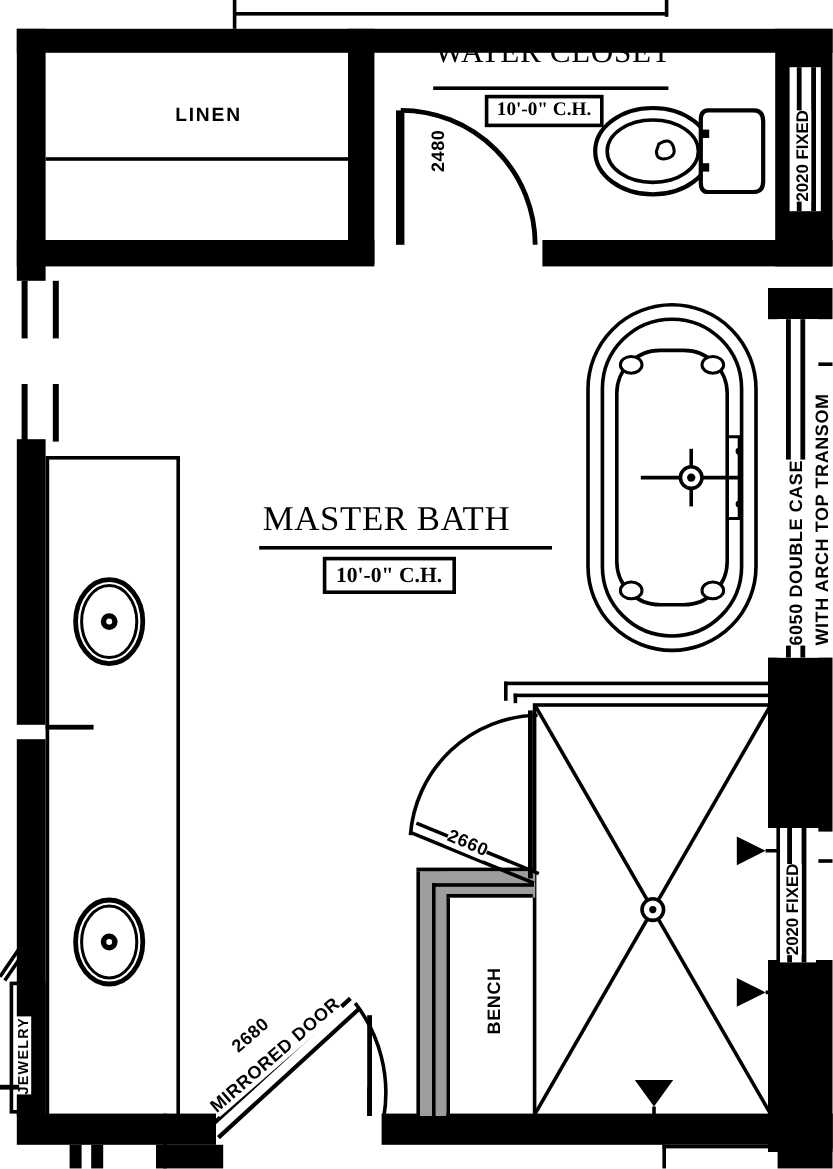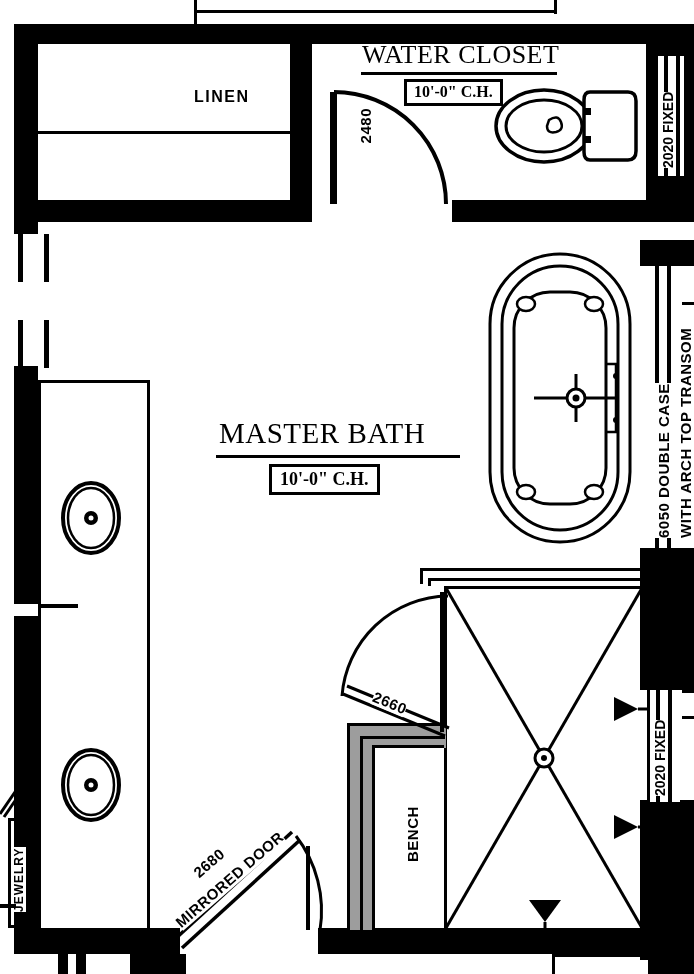--- a/index.html
+++ b/index.html
@@ -103,23 +103,23 @@
   <div class="thin" style="left:196px;top:10px;width:360px;height:3px;"></div>
   <div class="thin" style="left:554px;top:0px;width:3px;height:14px;"></div>
 
   <div class="thin" style="left:18px;top:234px;width:5px;height:48px;"></div>
   <div class="thin" style="left:44px;top:234px;width:5px;height:48px;"></div>
   <div class="thin" style="left:18px;top:320px;width:5px;height:48px;"></div>
   <div class="thin" style="left:44px;top:320px;width:5px;height:48px;"></div>
   <div class="thin" style="left:38px;top:604px;width:40px;height:4px;"></div>
 
   <div class="thin" style="left:38px;top:131px;width:256px;height:3px;"></div>
-  <div class="lbl closet-lbl" style="left:146px;top:88px;margin-left:48px;">LINEN</div>
-
-  <div class="lbl room-title small" style="left:362px;top:40px;">WATER CLOSET</div>
+  <div class="lbl closet-lbl" style="left:146px;top:88px;">LINEN</div>
+
+  <div class="lbl room-title small" style="left:362px;top:29px;">WATER CLOSET</div>
   <div class="title-rule" style="left:361px;top:72px;width:196px;"></div>
   <div class="ch-box sm" style="left:404px;top:79px;">10'-0" C.H.</div>
 
   <div class="thin" style="left:330px;top:92px;width:7px;height:112px;"></div>
   <svg style="left:330px;top:90px;" width="130" height="130" viewBox="0 0 130 130">
     <path d="M4 2 A 112 112 0 0 1 116 114" fill="none" stroke="#000" stroke-width="4"></path>
   </svg>
   <div class="lbl anno rot90" style="left:357px;top:108px;transform:rotate(-90deg) translate(-100%,0);">2480</div>
 
   <svg style="left:486px;top:70px;" width="160" height="115" viewBox="0 0 160 115">

